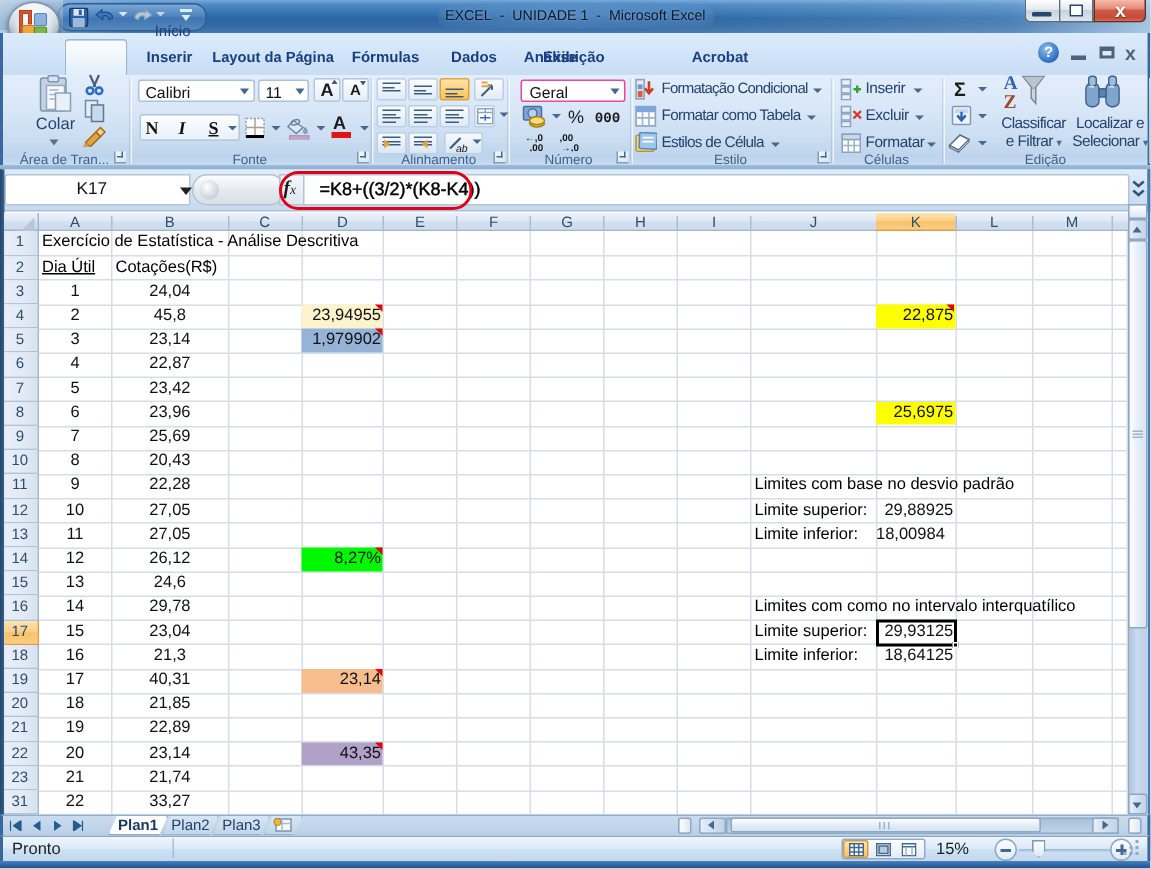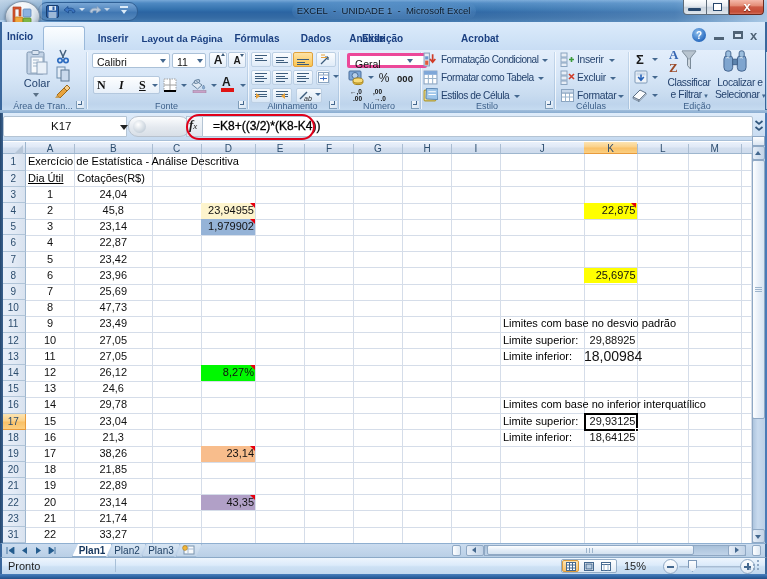--- a/index.html
+++ b/index.html
@@ -41,21 +41,21 @@
 <div class="ab" style="left:0;top:0;width:42px;height:20px;background:linear-gradient(180deg,#c8d4e0,#9fb6cc 60%,#87a4c0);opacity:.55;"></div>
 <div class="ab" style="left:5px;top:1px;width:35px;height:31px;border-radius:50%;background:radial-gradient(circle at 50% 32%,#ffffff 0%,#eef3f8 30%,#cfdae4 60%,#a7b8c8 85%,#8ea2b6 100%);box-shadow:0 1px 3px rgba(10,30,60,.5),inset 0 -2px 4px rgba(80,100,130,.4),inset 0 2px 3px rgba(255,255,255,.95);border:1px solid #7e93a8;"></div>
 <svg class="ab" style="left:11px;top:5px;" width="22" height="23" viewBox="0 0 22 23">
 <path d="M2 2 h8 v9 h-2 v-7 h-4 v14 h4 v2 h-6 Z" fill="#d6552e" stroke="#b33f1d" stroke-width=".7"></path>
 <rect x="12" y="4" width="8" height="8" rx="1" fill="#8cb2e0" stroke="#5c85b8" stroke-width=".8"></rect>
 <rect x="4" y="12" width="8" height="9" rx="1" fill="#f0a63c" stroke="#c27d18" stroke-width=".8"></rect>
 <rect x="12" y="13" width="8" height="8" rx="1" fill="#7db644" stroke="#568a24" stroke-width=".8"></rect>
   </svg>
 <div class="ab" style="left:0;top:22px;width:767px;height:28px;background:linear-gradient(180deg,#dcebfb 0%,#d0e3f7 60%,#c8ddf4 100%);border-left:2px solid #3a679c;border-right:2px solid #3a679c;"></div>
 <div class="ab" style="left:43px;top:26px;width:42px;height:24px;background:linear-gradient(180deg,#fbfdff 0%,#f2f8fd 40%,#e2eefa 100%);border:1px solid #9ab9da;border-bottom:none;border-radius:3px 3px 0 0;"></div>
-<div class="ab" style="left:7px;top:31px;width:120px;text-align:left;font-size:10px;font-weight:bold;color:#1a3f80;">Início</div>
+<div class="ab" style="left:7px;top:16px;width:120px;text-align:right;font-size:10px;font-weight:normal;color:#1a3f80;">Início</div>
 <div class="ab" style="left:53px;top:32.5px;width:120px;text-align:center;font-size:10px;font-weight:bold;color:#1a3f80;">Inserir</div>
 <div class="ab" style="left:122px;top:32.5px;width:120px;text-align:center;font-size:9.8px;font-weight:bold;color:#1a3f80;">Layout da Página</div>
 <div class="ab" style="left:197px;top:32.5px;width:120px;text-align:center;font-size:10px;font-weight:bold;color:#1a3f80;">Fórmulas</div>
 <div class="ab" style="left:256px;top:32.5px;width:120px;text-align:center;font-size:10px;font-weight:bold;color:#1a3f80;">Dados</div>
 <div class="ab" style="left:307px;top:32.5px;width:120px;text-align:center;font-size:10px;font-weight:bold;color:#1a3f80;">Análise</div>
 <div class="ab" style="left:362px;top:32.5px;width:120px;font-size:10px;font-weight:bold;color:#1a3f80;">Exibição</div>
 <div class="ab" style="left:420px;top:32.5px;width:120px;text-align:center;font-size:10px;font-weight:bold;color:#1a3f80;">Acrobat</div>
 <div class="ab" style="left:692px;top:28px;width:14px;height:14px;border-radius:50%;background:radial-gradient(circle at 40% 35%,#8ec0ee,#2a6cc0 70%,#1c4e92);"></div>
 <div class="ab" style="left:696px;top:29.5px;width:6px;height:11px;color:#fff;font-size:10px;font-weight:bold;">?</div>
 <div class="ab" style="left:714px;top:37px;width:10px;height:3px;background:#4f6376;"></div>
@@ -184,31 +184,31 @@
 <svg class="ab" style="left:299px;top:90px;" width="14" height="12" viewBox="0 0 14 12">
     <path d="M1 9 L8 2" stroke="#3c5c7c" stroke-width="1.4"></path>
     <text x="5" y="11" font-size="7" fill="#1a1a1a" font-style="italic">ab</text>
   </svg>
 <div class="ab" style="left:315px;top:93px;width:0;height:0;border-left:3px solid transparent;border-right:3px solid transparent;border-top:3.5px solid #44688f;"></div>
 <div class="ab" style="left:419.5px;top:52px;width:1px;height:57px;background:linear-gradient(180deg,#c6d8ec,#a9c3de);"></div>
 <div class="ab" style="left:420.5px;top:52px;width:1px;height:57px;background:rgba(255,255,255,.7);"></div>
 <div class="ab" style="left:340px;top:100.5px;width:78px;height:10px;text-align:center;font-size:9px;color:#3e618a;white-space:nowrap;overflow:hidden;">Número</div>
 <div class="ab" style="left:411px;top:101px;width:8px;height:8px;border:1px solid #7f9db9;border-top:none;border-right:none;background:linear-gradient(135deg,#f2f7fc,#d7e4f2);"></div>
 <div class="ab" style="left:413px;top:101px;width:4px;height:4px;border-right:1px solid #44688f;border-bottom:1px solid #44688f;"></div>
-<div class="ab" style="left:347px;top:53px;width:80px;height:15px;background:#fff;border:3px solid #ec4899;border-radius:2px;font-size:10.5px;color:#111;padding:1.5px 0 0 5px;">Geral</div>
+<div class="ab" style="left:347px;top:53px;width:70px;height:15px;background:#fff;border:1px solid #ec4899;border-radius:2px;font-size:10.5px;color:#111;padding:1.5px 0 0 5px;">Geral</div>
 <div class="ab" style="left:407px;top:59px;width:0;height:0;border-left:3.5px solid transparent;border-right:3.5px solid transparent;border-top:4px solid #44688f;"></div>
 <svg class="ab" style="left:348px;top:70px;" width="18" height="16" viewBox="0 0 18 16">
 <rect x="1" y="1" width="12" height="9" rx="1" fill="#7ea7d8" stroke="#4a6e9a"></rect>
 <circle cx="7" cy="5.5" r="3" fill="#b8d0ea" stroke="#4a6e9a"></circle>
 <ellipse cx="10" cy="12" rx="5" ry="2.6" fill="#f2c94c" stroke="#a8851c"></ellipse>
 <ellipse cx="10" cy="10.5" rx="5" ry="2.6" fill="#f8dc7a" stroke="#a8851c"></ellipse>
   </svg>
 <div class="ab" style="left:368px;top:76px;width:0;height:0;border-left:3px solid transparent;border-right:3px solid transparent;border-top:3.5px solid #44688f;"></div>
 <div class="ab" style="left:376px;top:71px;width:16px;height:14px;font-size:12px;color:#1a1a1a;text-align:center;">%</div>
-<div class="ab" style="left:394px;top:73px;width:22px;height:12px;font-size:9.5px;font-weight:bold;color:#1a1a1a;text-align:center;">000</div>
+<div class="ab" style="left:394px;top:73px;width:22px;height:12px;font-size:9.5px;font-weight:bold;color:#1a1a1a;text-align:center;font-family:Liberation Mono, monospace;">000</div>
 <svg class="ab" style="left:350px;top:88px;" width="19" height="13" viewBox="0 0 19 13">
     <text x="0" y="6" font-size="6.5" fill="#111" font-weight="bold">←,0</text>
     <text x="3" y="12.5" font-size="6.5" fill="#111" font-weight="bold">,00</text>
   </svg>
 <svg class="ab" style="left:373px;top:88px;" width="19" height="13" viewBox="0 0 19 13">
     <text x="0" y="6" font-size="6.5" fill="#111" font-weight="bold">,00</text>
     <text x="1" y="12.5" font-size="6.5" fill="#111" font-weight="bold">→,0</text>
   </svg>
 <div class="ab" style="left:553.5px;top:52px;width:1px;height:57px;background:linear-gradient(180deg,#c6d8ec,#a9c3de);"></div>
 <div class="ab" style="left:554.5px;top:52px;width:1px;height:57px;background:rgba(255,255,255,.7);"></div>
@@ -433,64 +433,64 @@
 <div class="ab" style="left:74.5px;top:219.2px;width:77.5px;height:16.2px;line-height:15.2px;font-size:11px;color:#111;white-space:nowrap;text-align:center;">23,14</div>
 <div class="ab" style="left:25.5px;top:235.4px;width:49.0px;height:16.2px;line-height:15.2px;font-size:11px;color:#111;white-space:nowrap;text-align:center;">4</div>
 <div class="ab" style="left:74.5px;top:235.4px;width:77.5px;height:16.2px;line-height:15.2px;font-size:11px;color:#111;white-space:nowrap;text-align:center;">22,87</div>
 <div class="ab" style="left:25.5px;top:251.6px;width:49.0px;height:16.2px;line-height:15.2px;font-size:11px;color:#111;white-space:nowrap;text-align:center;">5</div>
 <div class="ab" style="left:74.5px;top:251.6px;width:77.5px;height:16.2px;line-height:15.2px;font-size:11px;color:#111;white-space:nowrap;text-align:center;">23,42</div>
 <div class="ab" style="left:25.5px;top:267.8px;width:49.0px;height:16.2px;line-height:15.2px;font-size:11px;color:#111;white-space:nowrap;text-align:center;">6</div>
 <div class="ab" style="left:74.5px;top:267.8px;width:77.5px;height:16.2px;line-height:15.2px;font-size:11px;color:#111;white-space:nowrap;text-align:center;">23,96</div>
 <div class="ab" style="left:25.5px;top:284.0px;width:49.0px;height:16.2px;line-height:15.2px;font-size:11px;color:#111;white-space:nowrap;text-align:center;">7</div>
 <div class="ab" style="left:74.5px;top:284.0px;width:77.5px;height:16.2px;line-height:15.2px;font-size:11px;color:#111;white-space:nowrap;text-align:center;">25,69</div>
 <div class="ab" style="left:25.5px;top:300.2px;width:49.0px;height:16.2px;line-height:15.2px;font-size:11px;color:#111;white-space:nowrap;text-align:center;">8</div>
-<div class="ab" style="left:74.5px;top:300.2px;width:77.5px;height:16.2px;line-height:15.2px;font-size:11px;color:#111;white-space:nowrap;text-align:center;">47,73</div>
+<div class="ab" style="left:74.5px;top:300.2px;width:77.5px;height:16.2px;line-height:15.2px;font-size:11px;color:#111;white-space:nowrap;text-align:center;">20,43</div>
 <div class="ab" style="left:25.5px;top:316.4px;width:49.0px;height:16.2px;line-height:15.2px;font-size:11px;color:#111;white-space:nowrap;text-align:center;">9</div>
-<div class="ab" style="left:74.5px;top:316.4px;width:77.5px;height:16.2px;line-height:15.2px;font-size:11px;color:#111;white-space:nowrap;text-align:center;">23,49</div>
+<div class="ab" style="left:74.5px;top:316.4px;width:77.5px;height:16.2px;line-height:15.2px;font-size:11px;color:#111;white-space:nowrap;text-align:center;">22,28</div>
 <div class="ab" style="left:25.5px;top:332.6px;width:49.0px;height:16.2px;line-height:15.2px;font-size:11px;color:#111;white-space:nowrap;text-align:center;">10</div>
 <div class="ab" style="left:74.5px;top:332.6px;width:77.5px;height:16.2px;line-height:15.2px;font-size:11px;color:#111;white-space:nowrap;text-align:center;">27,05</div>
 <div class="ab" style="left:25.5px;top:348.79999999999995px;width:49.0px;height:16.2px;line-height:15.2px;font-size:11px;color:#111;white-space:nowrap;text-align:center;">11</div>
 <div class="ab" style="left:74.5px;top:348.79999999999995px;width:77.5px;height:16.2px;line-height:15.2px;font-size:11px;color:#111;white-space:nowrap;text-align:center;">27,05</div>
 <div class="ab" style="left:25.5px;top:365.0px;width:49.0px;height:16.2px;line-height:15.2px;font-size:11px;color:#111;white-space:nowrap;text-align:center;">12</div>
 <div class="ab" style="left:74.5px;top:365.0px;width:77.5px;height:16.2px;line-height:15.2px;font-size:11px;color:#111;white-space:nowrap;text-align:center;">26,12</div>
 <div class="ab" style="left:25.5px;top:381.2px;width:49.0px;height:16.2px;line-height:15.2px;font-size:11px;color:#111;white-space:nowrap;text-align:center;">13</div>
 <div class="ab" style="left:74.5px;top:381.2px;width:77.5px;height:16.2px;line-height:15.2px;font-size:11px;color:#111;white-space:nowrap;text-align:center;">24,6</div>
 <div class="ab" style="left:25.5px;top:397.4px;width:49.0px;height:16.2px;line-height:15.2px;font-size:11px;color:#111;white-space:nowrap;text-align:center;">14</div>
 <div class="ab" style="left:74.5px;top:397.4px;width:77.5px;height:16.2px;line-height:15.2px;font-size:11px;color:#111;white-space:nowrap;text-align:center;">29,78</div>
 <div class="ab" style="left:25.5px;top:413.6px;width:49.0px;height:16.2px;line-height:15.2px;font-size:11px;color:#111;white-space:nowrap;text-align:center;">15</div>
 <div class="ab" style="left:74.5px;top:413.6px;width:77.5px;height:16.2px;line-height:15.2px;font-size:11px;color:#111;white-space:nowrap;text-align:center;">23,04</div>
 <div class="ab" style="left:25.5px;top:429.79999999999995px;width:49.0px;height:16.2px;line-height:15.2px;font-size:11px;color:#111;white-space:nowrap;text-align:center;">16</div>
 <div class="ab" style="left:74.5px;top:429.79999999999995px;width:77.5px;height:16.2px;line-height:15.2px;font-size:11px;color:#111;white-space:nowrap;text-align:center;">21,3</div>
 <div class="ab" style="left:25.5px;top:446.0px;width:49.0px;height:16.2px;line-height:15.2px;font-size:11px;color:#111;white-space:nowrap;text-align:center;">17</div>
-<div class="ab" style="left:74.5px;top:446.0px;width:77.5px;height:16.2px;line-height:15.2px;font-size:11px;color:#111;white-space:nowrap;text-align:center;">38,26</div>
+<div class="ab" style="left:74.5px;top:446.0px;width:77.5px;height:16.2px;line-height:15.2px;font-size:11px;color:#111;white-space:nowrap;text-align:center;">40,31</div>
 <div class="ab" style="left:25.5px;top:462.20000000000005px;width:49.0px;height:16.2px;line-height:15.2px;font-size:11px;color:#111;white-space:nowrap;text-align:center;">18</div>
 <div class="ab" style="left:74.5px;top:462.20000000000005px;width:77.5px;height:16.2px;line-height:15.2px;font-size:11px;color:#111;white-space:nowrap;text-align:center;">21,85</div>
 <div class="ab" style="left:25.5px;top:478.4px;width:49.0px;height:16.2px;line-height:15.2px;font-size:11px;color:#111;white-space:nowrap;text-align:center;">19</div>
 <div class="ab" style="left:74.5px;top:478.4px;width:77.5px;height:16.2px;line-height:15.2px;font-size:11px;color:#111;white-space:nowrap;text-align:center;">22,89</div>
 <div class="ab" style="left:25.5px;top:494.6px;width:49.0px;height:16.2px;line-height:15.2px;font-size:11px;color:#111;white-space:nowrap;text-align:center;">20</div>
 <div class="ab" style="left:74.5px;top:494.6px;width:77.5px;height:16.2px;line-height:15.2px;font-size:11px;color:#111;white-space:nowrap;text-align:center;">23,14</div>
 <div class="ab" style="left:25.5px;top:510.79999999999995px;width:49.0px;height:16.2px;line-height:15.2px;font-size:11px;color:#111;white-space:nowrap;text-align:center;">21</div>
 <div class="ab" style="left:74.5px;top:510.79999999999995px;width:77.5px;height:16.2px;line-height:15.2px;font-size:11px;color:#111;white-space:nowrap;text-align:center;">21,74</div>
 <div class="ab" style="left:25.5px;top:527.0px;width:49.0px;height:16.2px;line-height:15.2px;font-size:11px;color:#111;white-space:nowrap;text-align:center;">22</div>
 <div class="ab" style="left:74.5px;top:527.0px;width:77.5px;height:16.2px;line-height:15.2px;font-size:11px;color:#111;white-space:nowrap;text-align:center;">33,27</div>
 <div class="ab" style="left:201px;top:203.0px;width:54.5px;height:16.2px;line-height:15.2px;font-size:11px;color:#111;white-space:nowrap;text-align:right;padding-right:1.5px;">23,94955</div>
 <div class="ab" style="left:201px;top:219.2px;width:54.5px;height:16.2px;line-height:15.2px;font-size:11px;color:#111;white-space:nowrap;text-align:right;padding-right:1.5px;">1,979902</div>
 <div class="ab" style="left:201px;top:365.0px;width:54.5px;height:16.2px;line-height:15.2px;font-size:11px;color:#111;white-space:nowrap;text-align:right;padding-right:1.5px;">8,27%</div>
 <div class="ab" style="left:201px;top:446.0px;width:54.5px;height:16.2px;line-height:15.2px;font-size:11px;color:#111;white-space:nowrap;text-align:right;padding-right:1.5px;">23,14</div>
 <div class="ab" style="left:201px;top:494.6px;width:54.5px;height:16.2px;line-height:15.2px;font-size:11px;color:#111;white-space:nowrap;text-align:right;padding-right:1.5px;">43,35</div>
 <div class="ab" style="left:584px;top:203.0px;width:53px;height:16.2px;line-height:15.2px;font-size:11px;color:#111;white-space:nowrap;text-align:right;padding-right:1.5px;">22,875</div>
 <div class="ab" style="left:584px;top:267.8px;width:53px;height:16.2px;line-height:15.2px;font-size:11px;color:#111;white-space:nowrap;text-align:right;padding-right:1.5px;">25,6975</div>
 <div class="ab" style="left:500.5px;top:316.4px;width:83.5px;height:16.2px;line-height:15.2px;font-size:11px;color:#000;white-space:nowrap;padding-left:2.5px;">Limites com base no desvio padrão</div>
 <div class="ab" style="left:500.5px;top:332.6px;width:83.5px;height:16.2px;line-height:15.2px;font-size:11px;color:#000;white-space:nowrap;padding-left:2.5px;">Limite superior:</div>
 <div class="ab" style="left:500.5px;top:348.79999999999995px;width:83.5px;height:16.2px;line-height:15.2px;font-size:11px;color:#000;white-space:nowrap;padding-left:2.5px;">Limite inferior:</div>
-<div class="ab" style="left:500.5px;top:397.4px;width:83.5px;height:16.2px;line-height:15.2px;font-size:11px;color:#000;white-space:nowrap;padding-left:2.5px;">Limites com base no inferior interquatílico</div>
+<div class="ab" style="left:500.5px;top:397.4px;width:83.5px;height:16.2px;line-height:15.2px;font-size:11px;color:#000;white-space:nowrap;padding-left:2.5px;">Limites com como no intervalo interquatílico</div>
 <div class="ab" style="left:500.5px;top:413.6px;width:83.5px;height:16.2px;line-height:15.2px;font-size:11px;color:#000;white-space:nowrap;padding-left:2.5px;">Limite superior:</div>
 <div class="ab" style="left:500.5px;top:429.79999999999995px;width:83.5px;height:16.2px;line-height:15.2px;font-size:11px;color:#000;white-space:nowrap;padding-left:2.5px;">Limite inferior:</div>
 <div class="ab" style="left:584px;top:332.6px;width:53px;height:16.2px;line-height:15.2px;font-size:11px;color:#111;white-space:nowrap;text-align:right;padding-right:1.5px;">29,88925</div>
-<div class="ab" style="left:584px;top:348.79999999999995px;width:53px;height:16.2px;line-height:15.2px;font-size:14px;color:#111;white-space:nowrap;text-align:right;padding-right:1.5px;">18,00984</div>
+<div class="ab" style="left:584px;top:348.79999999999995px;width:53px;height:16.2px;line-height:15.2px;font-size:11px;color:#111;white-space:nowrap;text-align:left;padding-right:1.5px;">18,00984</div>
 <div class="ab" style="left:584px;top:413.6px;width:53px;height:16.2px;line-height:15.2px;font-size:11px;color:#111;white-space:nowrap;text-align:right;padding-right:1.5px;">29,93125</div>
 <div class="ab" style="left:584px;top:429.79999999999995px;width:53px;height:16.2px;line-height:15.2px;font-size:11px;color:#111;white-space:nowrap;text-align:right;padding-right:1.5px;">18,64125</div>
 <div class="ab" style="left:583.5px;top:413.1px;width:54.5px;height:17.7px;border:2px solid #000;"></div>
 <div class="ab" style="left:635px;top:427.8px;width:4px;height:4px;background:#000;border:1px solid #fff;"></div>
 <div class="ab" style="left:751.5px;top:142px;width:13.5px;height:401.2px;background:linear-gradient(90deg,#aec5de,#c8daee 40%,#bbcfe6);border-left:1px solid #8fa8c4;"></div>
 <div class="ab" style="left:751.5px;top:136px;width:13.5px;height:10px;background:linear-gradient(180deg,#fdfeff,#dce6f2);border:1px solid #8fa8c4;"></div>
 <div class="ab" style="left:751.5px;top:146px;width:13.5px;height:14px;background:linear-gradient(90deg,#e7eef8,#cfdded 60%,#c2d3e7);border:1px solid #8fa8c4;border-radius:2px;"></div>
 <div class="ab" style="left:755px;top:151px;width:0;height:0;border-left:3.5px solid transparent;border-right:3.5px solid transparent;border-bottom:4.5px solid #44688f;"></div>
 <div class="ab" style="left:752px;top:160px;width:12.5px;height:259px;background:linear-gradient(90deg,#fdfeff,#e8eff8 50%,#d8e5f2);border:1px solid #8fa8c4;border-radius:2px;"></div>
 <div class="ab" style="left:755px;top:287px;width:7px;height:1px;background:#9db4cc;box-shadow:0 2px 0 #9db4cc,0 4px 0 #9db4cc;"></div>

